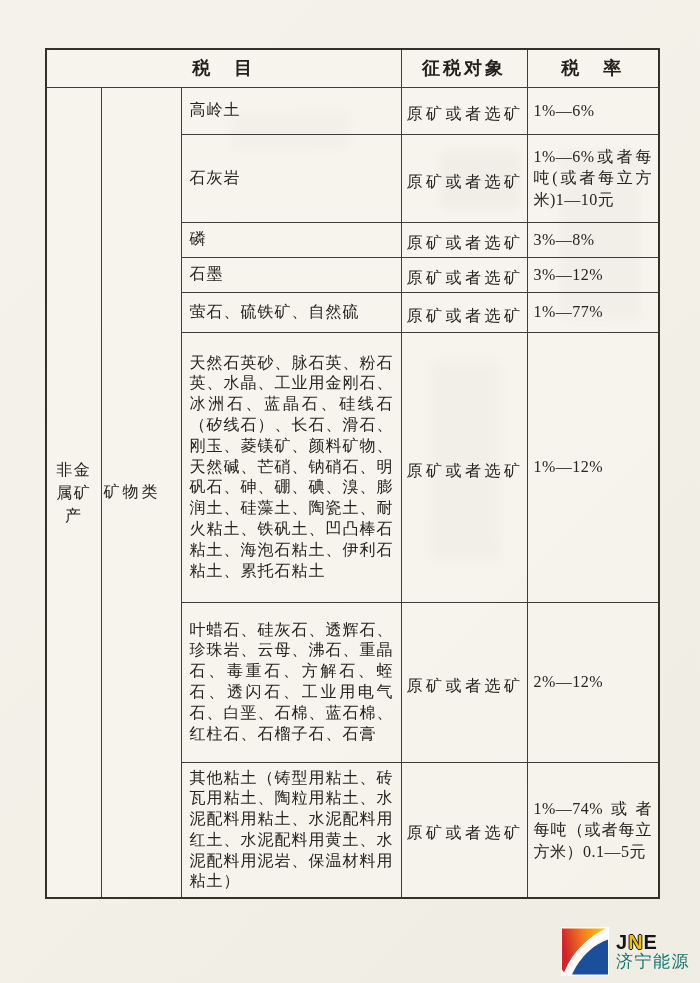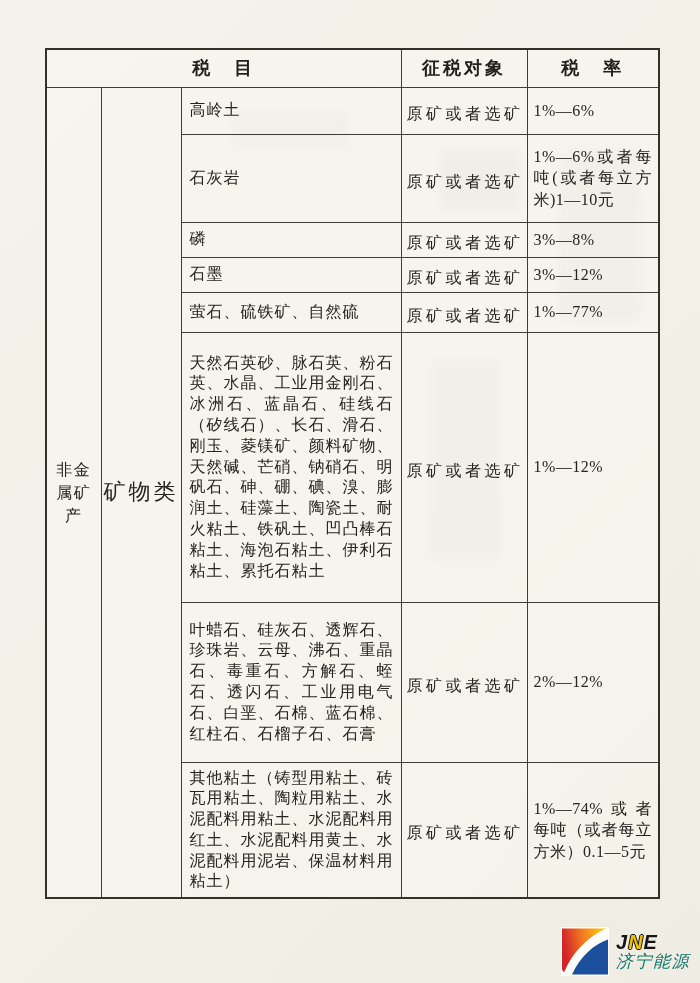--- a/index.html
+++ b/index.html
@@ -25,35 +25,35 @@
   table.tax td,table.tax th{border:1px solid #403d38;vertical-align:middle;overflow:hidden;}
   table.tax{border:2px solid #343129;}
   col.c1{width:55px;}col.c2{width:80px;}col.c3{width:220px;}col.c4{width:126px;}col.c5{width:132px;}
 
   tr.hdr{height:38px;}
   tr.r1{height:47px;}tr.r2{height:88px;}tr.r3{height:35px;}tr.r4{height:35px;}
   tr.r5{height:40px;}tr.r6{height:270px;}tr.r7{height:160px;}tr.r8{height:114px;}
 
   th.h{font-size:18px;font-weight:bold;letter-spacing:3px;text-align:center;padding:4px;color:#22201c;}
   td.cat1{font-size:16px;letter-spacing:1.5px;text-align:center;padding:16px 3px;line-height:1.45;}
-  td.cat2{font-size:22px;letter-spacing:3px;text-align:center;padding:0 2px;}
+  td.cat2{font-size:16px;letter-spacing:3px;padding:0 2px;}
   td.item{
     font-size:16px;letter-spacing:1px;line-height:1.3;
     text-align:justify;text-justify:inter-character;
     padding:5px 7px 5px 8px;
   }
   td.obj{font-size:16px;letter-spacing:3.5px;white-space:nowrap;padding:8px 0 0 5px;}
   td.rate{
     font-size:16px;letter-spacing:.5px;line-height:1.35;
     text-align:justify;text-justify:inter-character;
     padding:3px 6px 3px 6px;
   }
 
   
-  .logo{position:absolute;left:561px;top:927px;display:flex;align-items:center;gap:7px;font-style:italic;}
+  .logo{position:absolute;left:561px;top:927px;display:flex;align-items:center;gap:7px;}
   .logo-icon{width:48px;height:49px;display:block;background:#fdfdfc;}
   .logo-text{display:flex;flex-direction:column;justify-content:center;line-height:1.05;
     font-family:"Liberation Sans","DejaVu Sans",sans-serif;}
   .logo-jne{font-size:20px;font-weight:bold;color:#151515;letter-spacing:1px;}
   .logo-jne .n{color:#f2c200;text-shadow:-1px 0 #151515,1px 0 #151515,0 -1px #151515,0 1px #151515;}
   .logo-cn{font-size:17px;color:#0f766e;letter-spacing:1.5px;font-weight:500;}
 </style>
 </head>
 <body>
 

